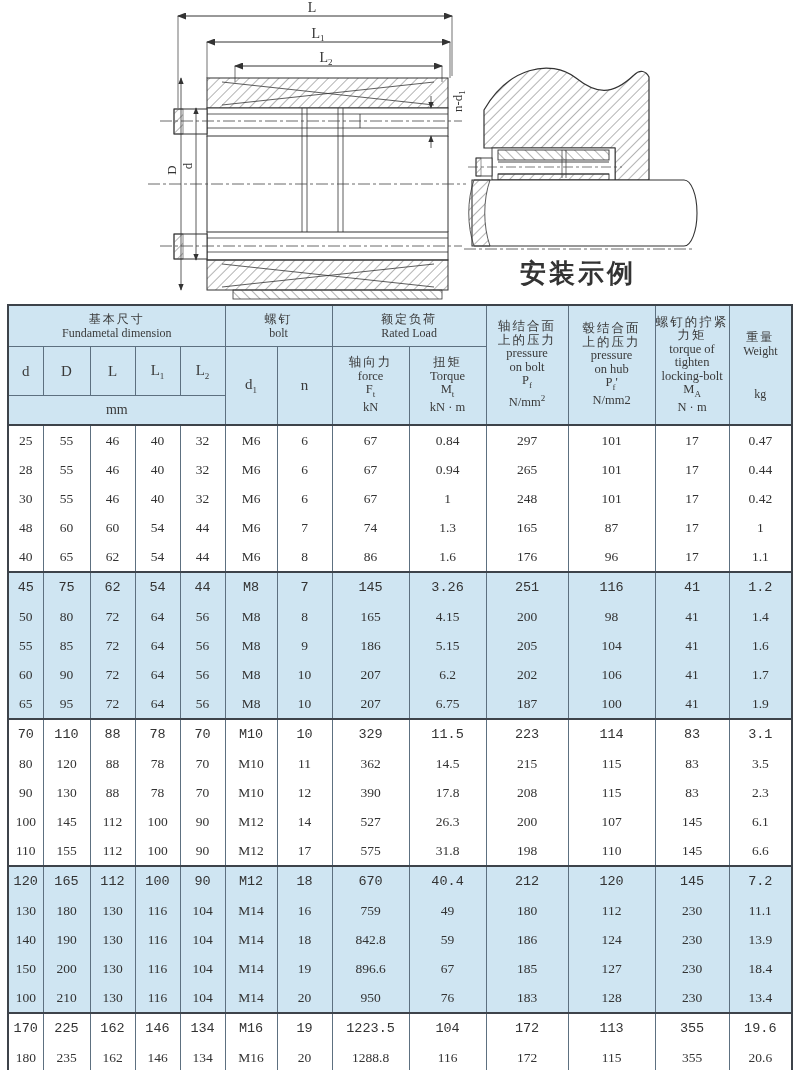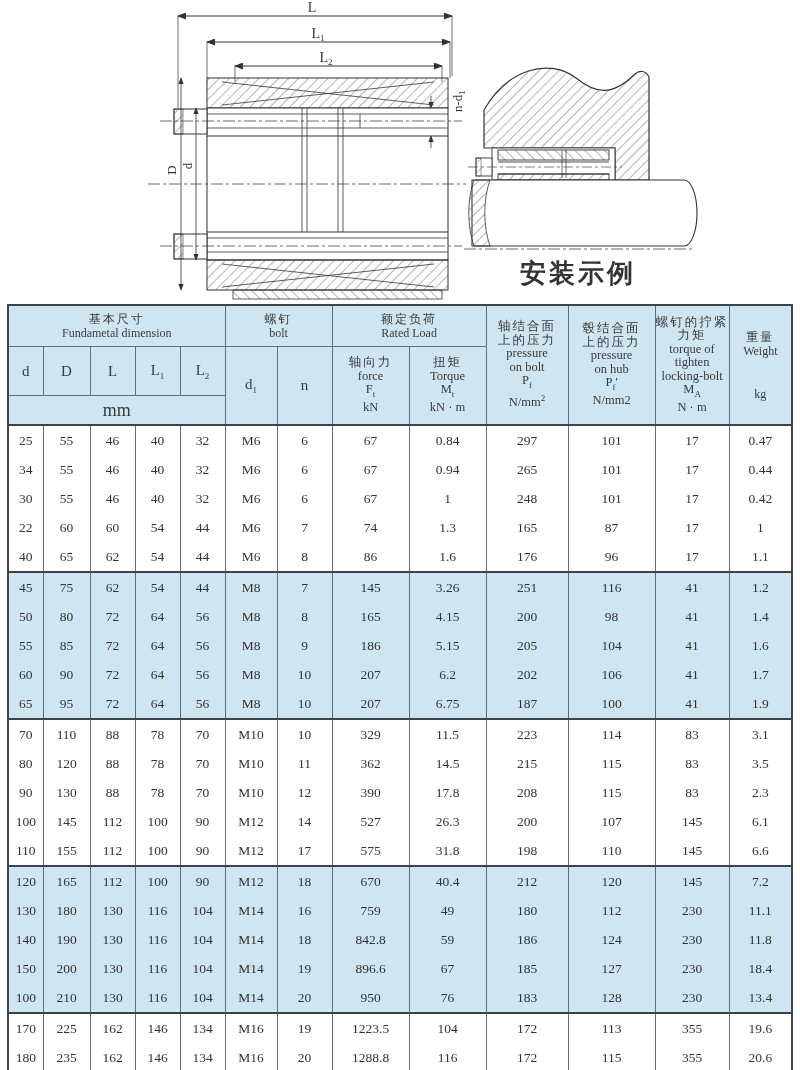--- a/index.html
+++ b/index.html
@@ -10,30 +10,30 @@
   
   .table-wrap{position:absolute;top:304px;left:7px;width:786px;}
   table{border-collapse:collapse;table-layout:fixed;width:786px;border:2px solid #3d434a;}
   col.c1{width:35px}col.c2{width:47px}col.c3{width:45px}col.c4{width:45px}col.c5{width:45px}
   col.c6{width:52px}col.c7{width:55px}col.c8{width:77px}col.c9{width:77px}
   col.c10{width:82px}col.c11{width:87px}col.c12{width:74px}col.c13{width:63px}
   th{background:#cfe5f2;font-weight:normal;color:#3a3a3a;border:1px solid #5d7080;padding:1px 0;}
   thead{border-bottom:2px solid #3d434a;}
   tr.hA th.group{height:38px;}
   tr.hB th{height:46px;font-size:15px;}
-  tr.hC th{height:26px;font-size:18px;}
+  tr.hC th{height:26px;font-size:14px;}
   .l{display:block;line-height:14px;font-size:12px;text-align:center;}
   .zh{letter-spacing:2px;}
   .sm{font-size:12.5px;line-height:13.5px;}
   sub{font-size:9px;}
   sup{font-size:9px;}
   td{border-left:1px solid #5d7080;border-right:1px solid #5d7080;border-top:0;border-bottom:0;
      text-align:center;font-size:13.5px;color:#333;height:29px;background:#ffffff;padding:0;}
   tr.blue td{background:#cfe5f2;}
-  tr.band td{border-top:2px solid #3d434a;}
+  tr.band td{border-top:2px solid #3d434a;font-family:Liberation Mono, monospace;}
   .wgap{}
   .wgap2{margin-top:29px;}
   text{fill:#333;}
 </style>
 </head>
 <body>
 
 <div class="page">
 
   <div class="drawings">
@@ -253,21 +253,21 @@
             <td>M6</td>
             <td>6</td>
             <td>67</td>
             <td>0.84</td>
             <td>297</td>
             <td>101</td>
             <td>17</td>
             <td>0.47</td>
           </tr>
           <tr>
-            <td>34</td>
+            <td>28</td>
             <td>55</td>
             <td>46</td>
             <td>40</td>
             <td>32</td>
             <td>M6</td>
             <td>6</td>
             <td>67</td>
             <td>0.94</td>
             <td>265</td>
             <td>101</td>
@@ -283,21 +283,21 @@
             <td>M6</td>
             <td>6</td>
             <td>67</td>
             <td>1</td>
             <td>248</td>
             <td>101</td>
             <td>17</td>
             <td>0.42</td>
           </tr>
           <tr>
-            <td>22</td>
+            <td>48</td>
             <td>60</td>
             <td>60</td>
             <td>54</td>
             <td>44</td>
             <td>M6</td>
             <td>7</td>
             <td>74</td>
             <td>1.3</td>
             <td>165</td>
             <td>87</td>
@@ -505,21 +505,21 @@
             <td>130</td>
             <td>116</td>
             <td>104</td>
             <td>M14</td>
             <td>18</td>
             <td>842.8</td>
             <td>59</td>
             <td>186</td>
             <td>124</td>
             <td>230</td>
-            <td>11.8</td>
+            <td>13.9</td>
           </tr>
           <tr class="blue">
             <td>150</td>
             <td>200</td>
             <td>130</td>
             <td>116</td>
             <td>104</td>
             <td>M14</td>
             <td>19</td>
             <td>896.6</td>

